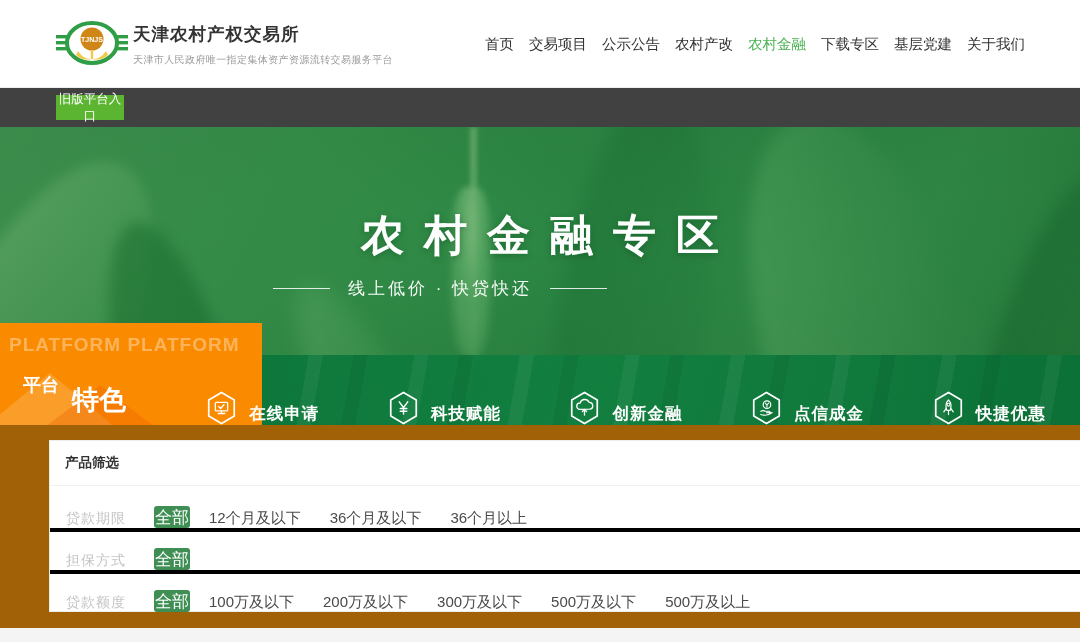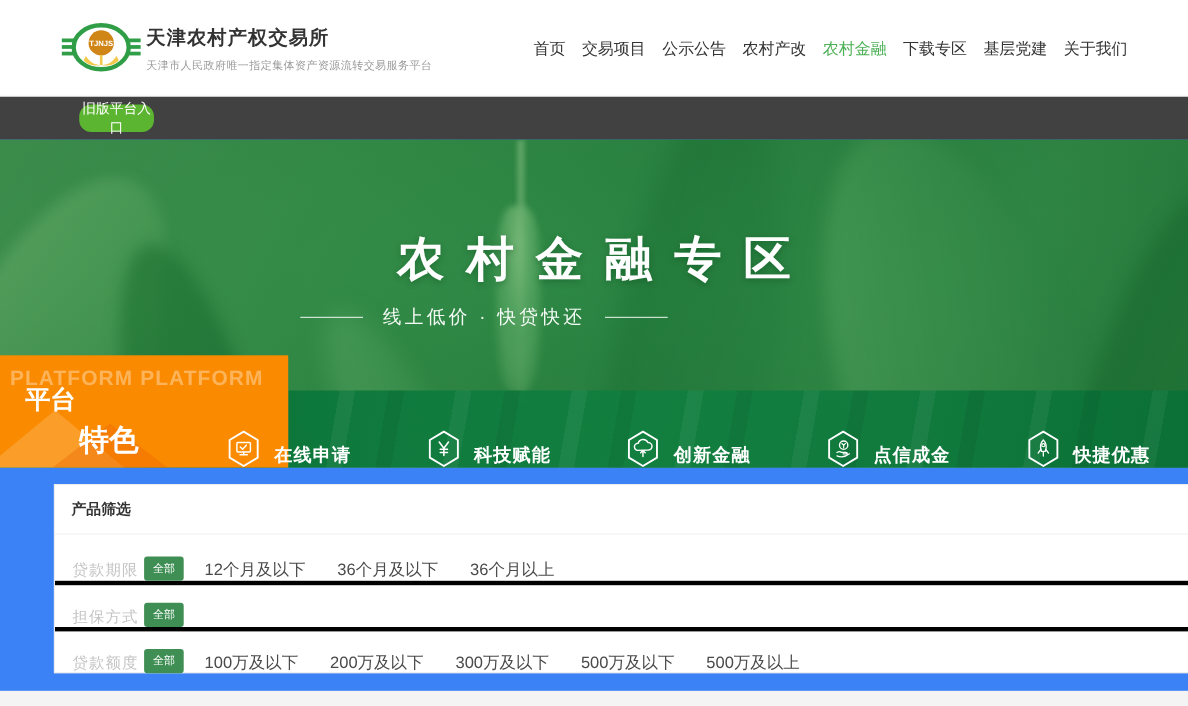--- a/index.html
+++ b/index.html
@@ -1,35 +1,35 @@
 <!DOCTYPE html>
 <html><head>
 <meta charset="utf-8">
 <style>
   * { margin:0; padding:0; box-sizing:border-box; }
   html,body { width:1080px; height:642px; overflow:hidden; background:#fff;
     font-family:"Liberation Sans", sans-serif; }
-  .page { position:relative; width:1080px; height:642px; background:#3b82f6; }
+  .page { position:relative; width:1080px; height:642px; background:#a16207; }
 
   
   .header { position:absolute; left:0; top:0; width:1080px; height:88px; background:#fff;
     border-bottom:1px solid #eee; }
   .logo { position:absolute; left:56px; top:13px; width:72px; height:62px; cursor:pointer; }
   .brand { position:absolute; left:133px; top:22px; }
   .brand-title { font-size:17.5px; font-weight:bold; color:#333; letter-spacing:1px; }
   .brand-sub { margin-top:7px; font-size:10px; color:#9a9a9a; letter-spacing:0.4px; }
   .nav { position:absolute; right:55px; top:0; height:88px; display:flex; align-items:center; gap:15px; }
   .nav-item { font-size:14.5px; color:#333; cursor:pointer; white-space:nowrap; }
   .nav-item.active { color:#4db156; }
 
   
   .topbar { position:absolute; left:0; top:88px; width:1080px; height:39px; background:#414141; }
   .old-btn { position:absolute; left:56px; top:7px; width:68px; height:25px; background:#5cb531;
-    color:#fff; font-size:12.5px; border:none; border-radius:11px; display:flex;
-    align-items:center; justify-content:center; cursor:pointer;margin-left:16px; }
+    color:#fff; font-size:12.5px; border:none; border-radius:0; display:flex;
+    align-items:center; justify-content:center; cursor:pointer; }
 
   
   .banner { position:absolute; left:0; top:127px; width:1080px; height:298px; overflow:hidden;
     background:linear-gradient(115deg,#4aa45c 0%,#3a9a50 30%,#2f8f49 55%,#38984f 80%,#2c8a44 100%); }
   .blade { position:absolute; border-radius:50% 50% 45% 45%/60% 60% 40% 40%; }
   .b1 { left:-60px; top:20px; width:190px; height:420px; transform:rotate(24deg);
     background:linear-gradient(100deg,#6fbe74,#3f9e52); filter:blur(6px); opacity:.85; }
   .b2 { left:120px; top:90px; width:120px; height:380px; transform:rotate(-14deg);
     background:linear-gradient(100deg,#2c8a41,#1f7a38); filter:blur(7px); opacity:.7; }
   .b3 { left:560px; top:-40px; width:150px; height:430px; transform:rotate(8deg);
@@ -60,21 +60,21 @@
   .orange-block { position:absolute; left:0; top:323px; width:262px; height:102px;
     background:#fa8b00; overflow:hidden; z-index:3; }
   .tri1 { position:absolute; left:-20px; bottom:-6px; width:0; height:0;
     border-left:70px solid transparent; border-right:70px solid transparent;
     border-bottom:58px solid rgba(255,255,255,0.16); }
   .tri2 { position:absolute; left:40px; bottom:-6px; width:0; height:0;
     border-left:60px solid transparent; border-right:60px solid transparent;
     border-bottom:46px solid rgba(235,96,0,0.35); }
   .pf-eyebrow { position:absolute; left:9px; top:11px; color:rgba(255,255,255,0.35);
     font-size:19px; font-weight:bold; letter-spacing:1px; white-space:nowrap; }
-  .pf-cn1 { position:absolute; left:23px; top:25px; color:#fff; font-size:23px; font-weight:bold;text-align:right; }
+  .pf-cn1 { position:absolute; left:23px; top:50px; color:#fff; font-size:18px; font-weight:bold;text-align:right; }
   .pf-cn2 { position:absolute; left:72px; top:59px; color:#fff; font-size:27px; font-weight:bold; }
   .olive-square { position:absolute; left:172px; top:355px; width:90px; height:70px;
     background:#67803a; z-index:2; }
 
   
   .tab-strip-bg { position:absolute; left:262px; top:355px; width:818px; height:70px; z-index:1;
     background:linear-gradient(100deg, rgba(10,118,58,0.92) 0%, rgba(16,128,64,0.9) 40%, rgba(9,112,54,0.92) 100%); }
   .tab-strip-bg::after { content:""; position:absolute; inset:0;
     background:repeating-linear-gradient(100deg, transparent 0 46px, rgba(255,255,255,0.05) 46px 60px, transparent 60px 90px, rgba(0,0,0,0.06) 90px 104px); }
   .tabs { position:absolute; left:172px; top:355px; width:908px; height:70px; display:flex; z-index:4; }
@@ -84,22 +84,22 @@
   .hexicon { width:31px; height:34px; }
 
   
   .filter-card { position:absolute; left:49px; top:440px; width:1076px; height:172px;
     background:#fff; border:1px solid #ececec; }
   .filter-head { height:45px; display:flex; align-items:center; padding-left:15px;
     border-bottom:1px solid #f0f0f0; font-size:13.5px; font-weight:bold; color:#333; }
   .filter-row { height:42px; display:flex; align-items:flex-end; padding-left:16px; }
   .filter-row + .filter-row { border-top:4px solid #000000; }
   .filter-label { width:62px; font-size:14px; color:#c4c4c4; letter-spacing:1px; }
-  .all-btn { margin-left:3px; width:36px; height:22px; background:#3f8f55; color:#fff;
-    font-size:10px; border:none; border-radius:3px; display:flex; align-items:center;
+  .all-btn { margin-left:26px; width:36px; height:22px; background:#3f8f55; color:#fff;
+    font-size:17px; border:none; border-radius:3px; display:flex; align-items:center;
     justify-content:center; cursor:pointer; }
   .opts { display:flex; margin-left:19px; }
   .opt { font-size:15px; color:#4a4a4a; margin-right:29px; cursor:pointer; white-space:nowrap; }
 
   .footer-strip { position:absolute; left:0; top:628px; width:1080px; height:14px; background:#f4f4f4; }
 </style>
 </head>
 <body>
 
 <div class="page">

